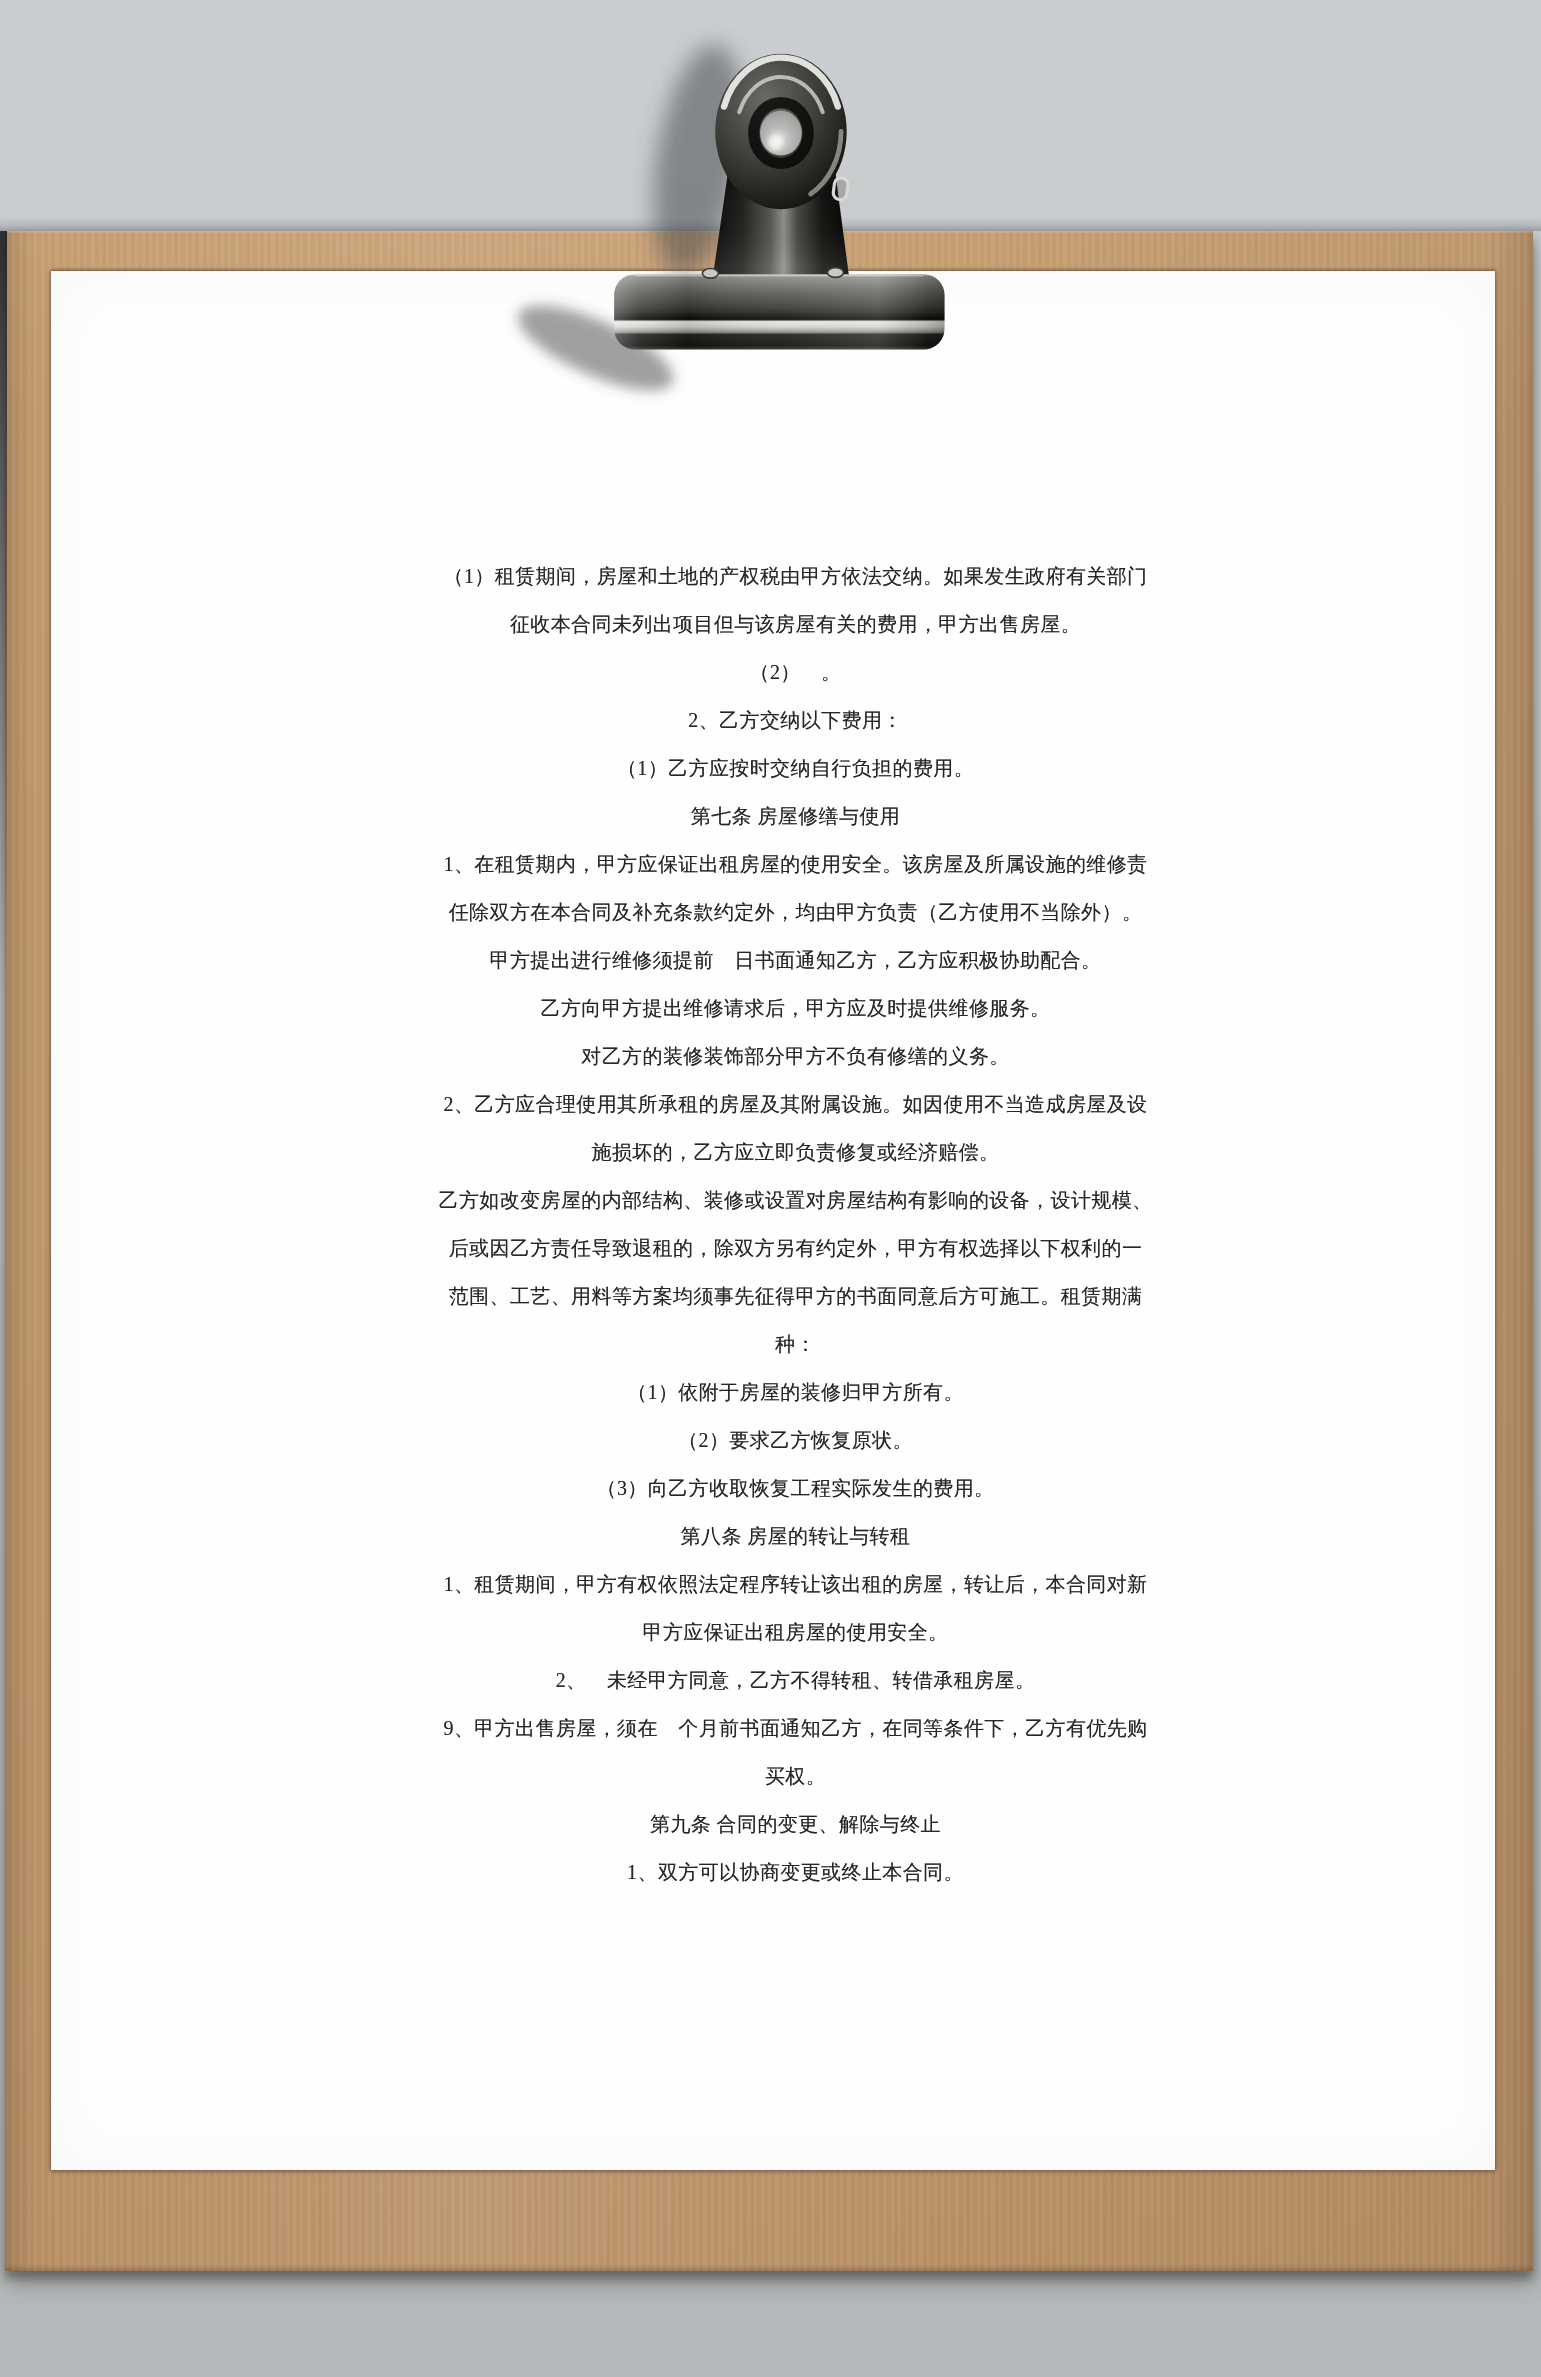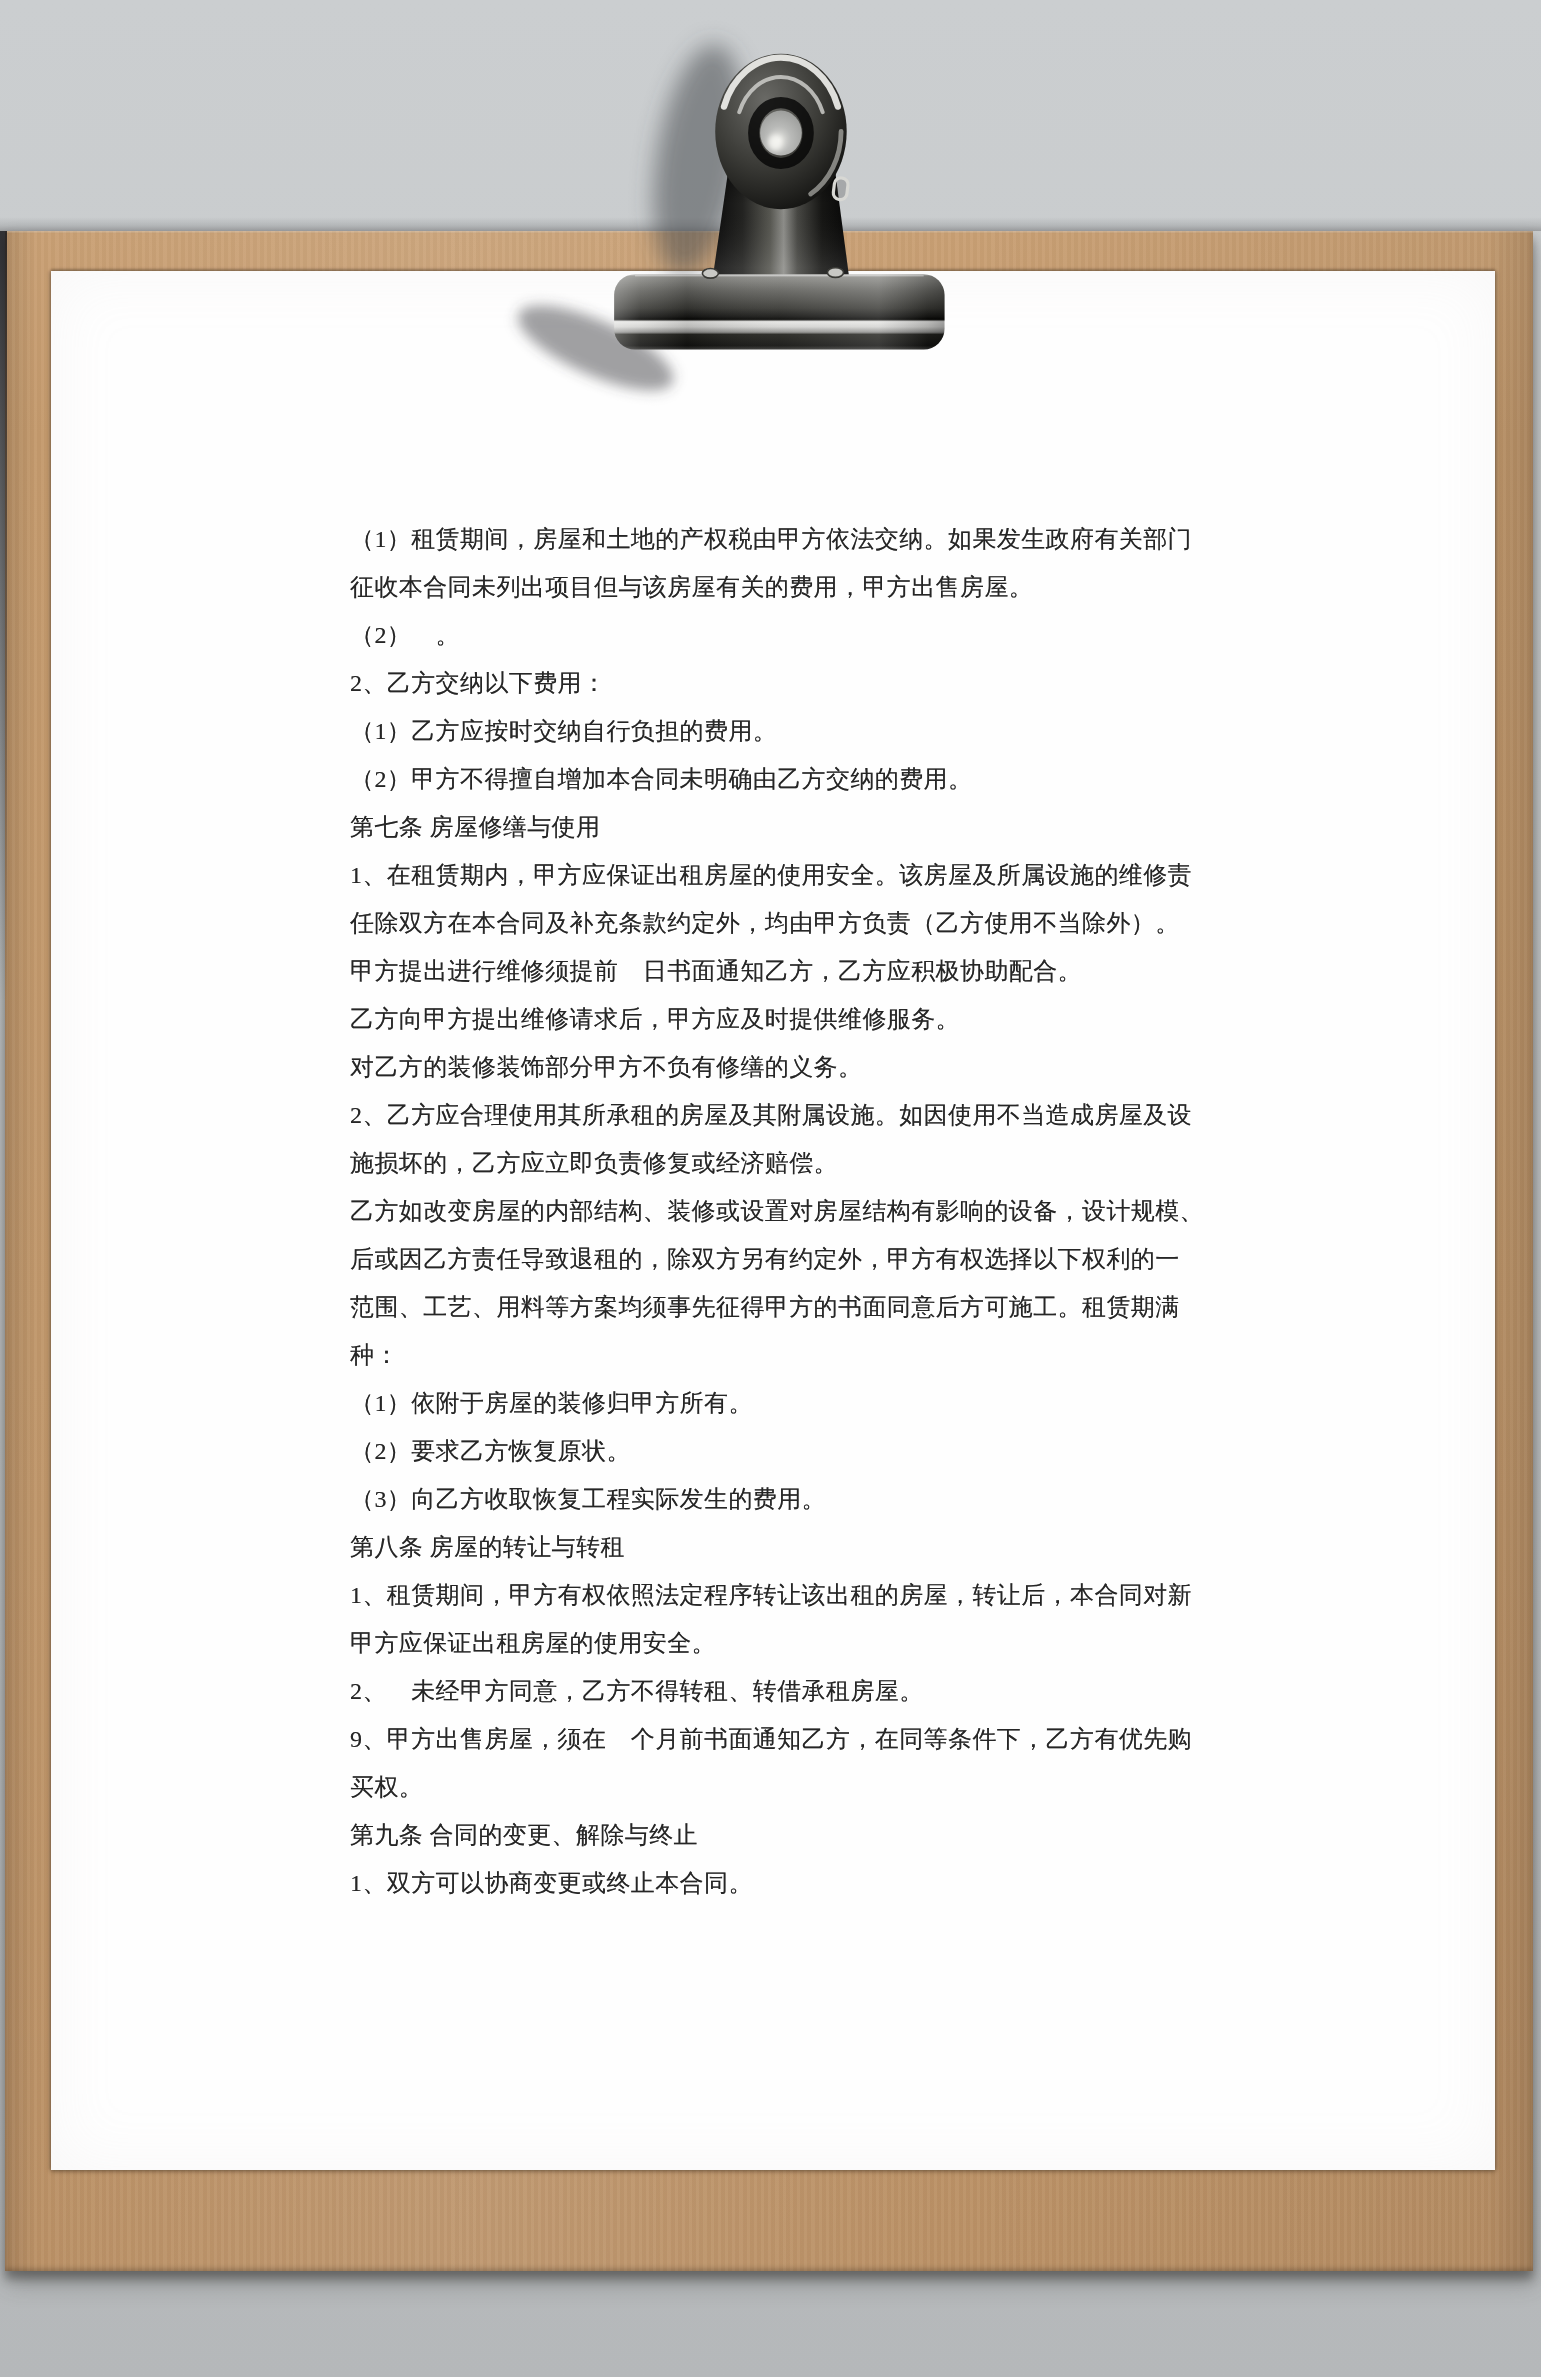--- a/index.html
+++ b/index.html
@@ -26,44 +26,44 @@
     background:linear-gradient(180deg,rgba(22,22,26,.85) 0%,rgba(22,22,26,.45) 45%,rgba(22,22,26,0) 100%);
   }
   .paper{
     position:absolute;left:51px;top:271px;width:1444px;height:1899px;
     background:#fefefe;
     box-shadow:0 -1.6px 2.4px rgba(80,62,44,.40),0 2.4px 4px rgba(80,62,44,.45),
       2.4px 0 3.2px rgba(110,88,64,.28),-1.6px 0 2.4px rgba(110,88,64,.28),
       inset 0 0 64px rgba(205,200,194,.12);
   }
   .textblock{
-    position:absolute;left:350px;top:515px;width:891px;
-    font-size:24px;line-height:48px;color:#262626;letter-spacing:0.4px;
+    position:absolute;left:350px;top:552px;width:891px;
+    font-size:20px;line-height:48px;color:#262626;letter-spacing:0.4px;
     text-shadow:0 0 0.5px rgba(40,40,40,.55);
+    text-align:center;
   }
   .line{white-space:pre;height:48px;}
   .clip{position:absolute;left:530px;top:35px;overflow:visible;}
 </style>
 </head>
 <body>
 
 <div class="wall-seam"></div>
 
 <div class="board"></div>
 <div class="board-left-shadow"></div>
 
 <div class="paper"></div>
 
 <div class="textblock">
     <div class="line">（1）租赁期间，房屋和土地的产权税由甲方依法交纳。如果发生政府有关部门</div>
     <div class="line">征收本合同未列出项目但与该房屋有关的费用，甲方出售房屋。</div>
     <div class="line">（2）　。</div>
     <div class="line">2、乙方交纳以下费用：</div>
     <div class="line">（1）乙方应按时交纳自行负担的费用。</div>
-    <div class="line">（2）甲方不得擅自增加本合同未明确由乙方交纳的费用。</div>
     <div class="line">第七条 房屋修缮与使用</div>
     <div class="line">1、在租赁期内，甲方应保证出租房屋的使用安全。该房屋及所属设施的维修责</div>
     <div class="line">任除双方在本合同及补充条款约定外，均由甲方负责（乙方使用不当除外）。</div>
     <div class="line">甲方提出进行维修须提前　日书面通知乙方，乙方应积极协助配合。</div>
     <div class="line">乙方向甲方提出维修请求后，甲方应及时提供维修服务。</div>
     <div class="line">对乙方的装修装饰部分甲方不负有修缮的义务。</div>
     <div class="line">2、乙方应合理使用其所承租的房屋及其附属设施。如因使用不当造成房屋及设</div>
     <div class="line">施损坏的，乙方应立即负责修复或经济赔偿。</div>
     <div class="line">乙方如改变房屋的内部结构、装修或设置对房屋结构有影响的设备，设计规模、</div>
     <div class="line">后或因乙方责任导致退租的，除双方另有约定外，甲方有权选择以下权利的一</div>

